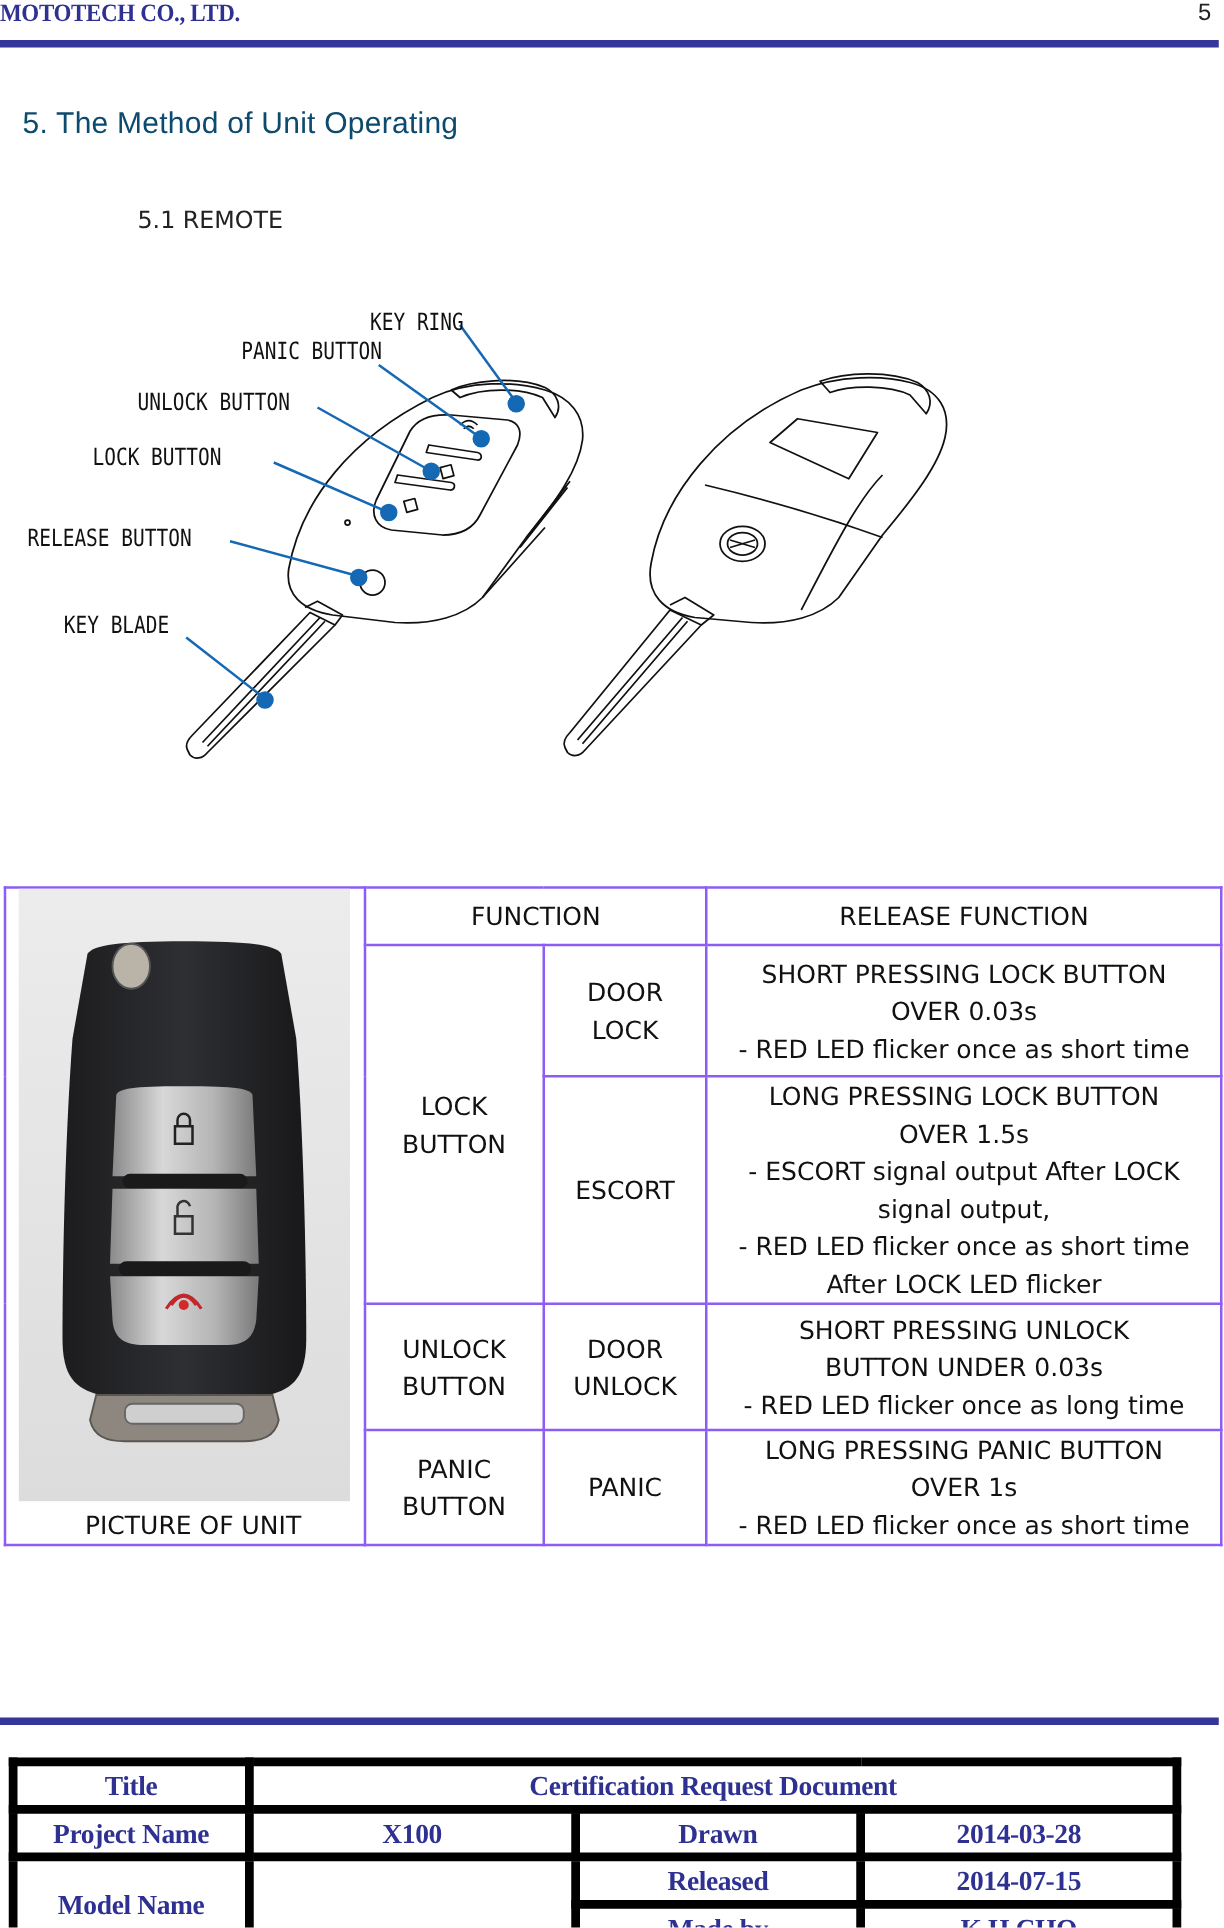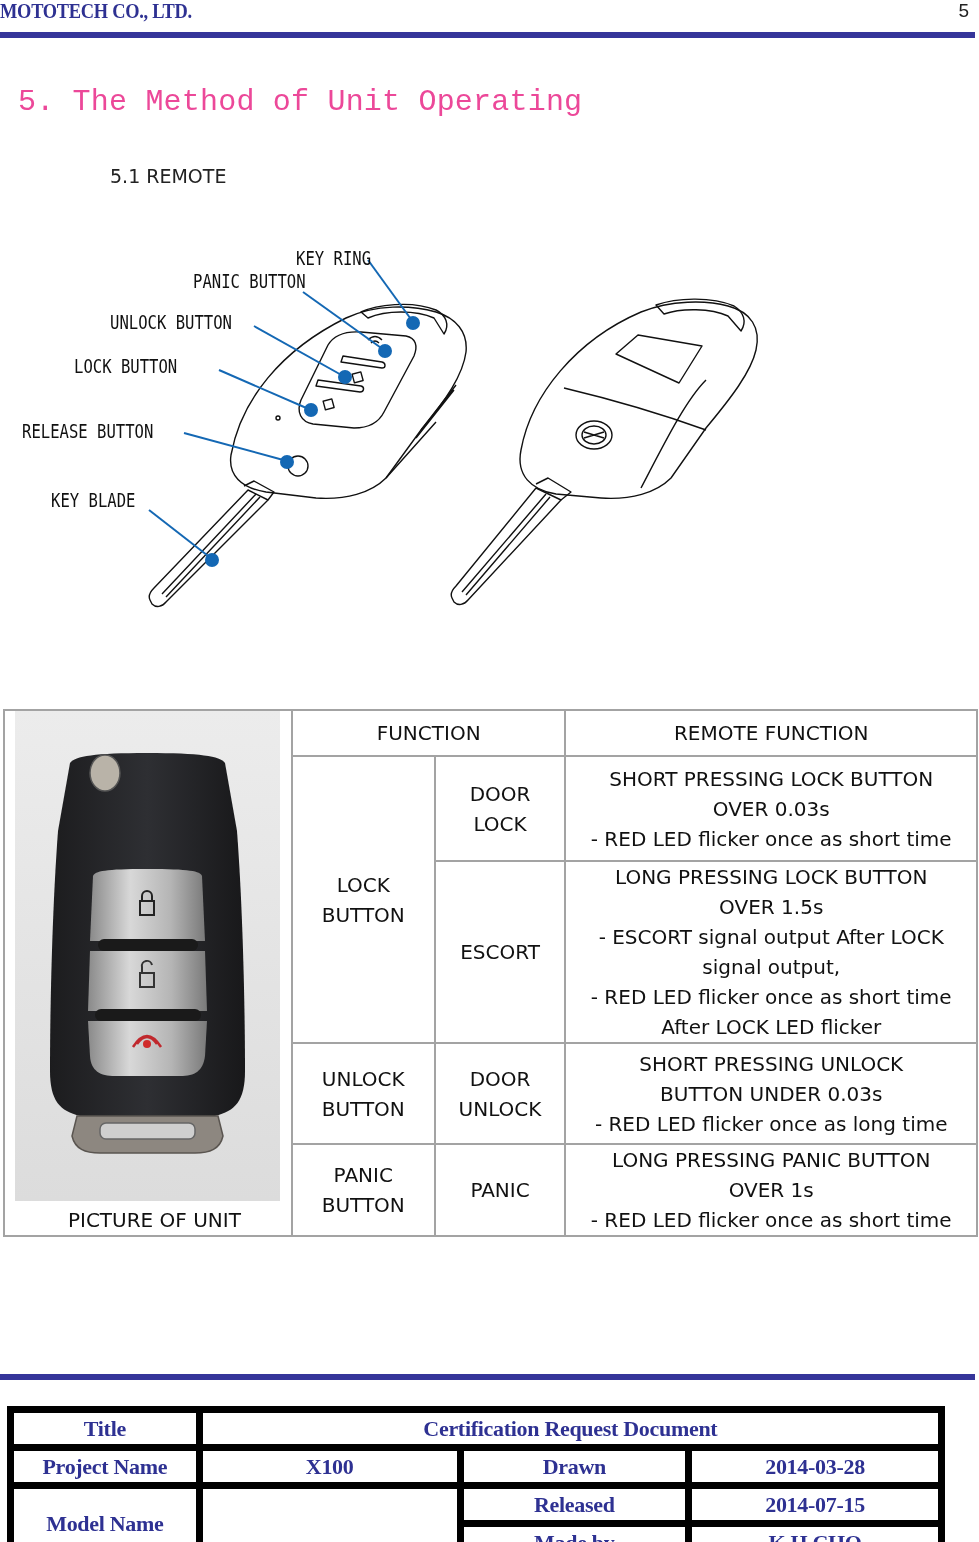--- a/index.html
+++ b/index.html
@@ -2,28 +2,28 @@
 <html><head>
   <meta charset="utf-8">
   <style>
     html, body { margin: 0; padding: 0; background: #ffffff; }
     body { width: 979px; height: 1542px; position: relative; overflow: hidden; font-family: "DejaVu Sans", sans-serif; color: #000; }
 
     .hdr-company { position: absolute; left: 0; top: 0; font-family: "Liberation Serif", serif; font-weight: bold; font-size: 20px; color: #2e3192; letter-spacing: -0.3px; transform: scaleX(0.92); transform-origin: left top; }
     .hdr-page { position: absolute; right: 10px; top: 0; font-family: "Liberation Sans", sans-serif; font-size: 19px; color: #222; }
     .hdr-rule { position: absolute; left: 0; top: 32px; width: 975px; height: 6px; background: #35359a; }
 
-    .h1 { position: absolute; left: 18px; top: 85px; font-family: Liberation Mono, monospace; font-size: 30px; color: #ec4899; letter-spacing: 0.2px; }
+    .h1 { position: absolute; left: 18px; top: 85px; font-family: Liberation Sans, sans-serif; font-size: 24px; color: #0c4a6e; letter-spacing: 0.2px; }
     .h2 { position: absolute; left: 110px; top: 165px; font-family: "DejaVu Sans", sans-serif; font-size: 19px; color: #222; font-weight: 400; }
 
     .diagram { position: absolute; left: 16px; top: 230px; width: 780px; height: 400px; }
     .callout { position: absolute; font-family: "DejaVu Sans Mono", monospace; font-size: 19px; color: #111; transform: scaleX(0.82); transform-origin: left top; white-space: nowrap; }
 
     table.func { position: absolute; left: 3px; top: 709px; border-collapse: collapse; width: 975px; }
-    table.func td { border: 2px solid #a3a3a3; text-align: center; vertical-align: middle; font-family: "DejaVu Sans", sans-serif; font-size: 20px; line-height: 30px; color: #111; padding: 0 2px; }
+    table.func td { border: 2px solid #8b5cf6; text-align: center; vertical-align: middle; font-family: "DejaVu Sans", sans-serif; font-size: 20px; line-height: 30px; color: #111; padding: 0 2px; }
     .photo-cell { width: 283px; padding: 0 !important; vertical-align: top !important; }
     .photo-wrap { width: 265px; height: 490px; margin: 0 auto; margin-top: 0; position: relative; overflow: hidden; background: #e6e6e6; }
     .photo-caption { display: block; line-height: 30px; margin-top: 4px; padding-left: 13px; }
 
     .ftr-rule { position: absolute; left: 0; top: 1374px; width: 975px; height: 6px; background: #35359a; }
     table.ftr { position: absolute; left: 7px; top: 1406px; border-collapse: collapse; width: 938px; }
     table.ftr td { border: 7px solid #000000; text-align: center; font-family: "Liberation Serif", serif; font-weight: bold; font-size: 22px; color: #2e3192; height: 31px; padding: 0; letter-spacing: -0.3px; }
   </style>
 </head>
 <body>
@@ -137,21 +137,21 @@
           <path d="M127,262 v-6 a5,5 0 0 1 10,-2" fill="none" stroke="#333" stroke-width="2"></path>
           <path d="M122,333 q10,-14 20,0 M118,336 q14,-22 28,0" fill="none" stroke="#c0282d" stroke-width="2.5"></path>
           <circle cx="132" cy="333" r="4" fill="#d02a2a"></circle>
           <path d="M62,405 L203,405 L208,425 C205,438 195,442 180,442 L85,442 C70,442 60,438 57,425 Z" fill="#8d8780" stroke="#5a5550" stroke-width="1.5"></path>
           <rect x="85" y="412" width="95" height="16" rx="6" fill="#cfcfcf" stroke="#666" stroke-width="1.5"></rect>
         </svg>
       </div>
       <span class="photo-caption">PICTURE OF UNIT</span>
     </td>
     <td colspan="2">FUNCTION</td>
-    <td>REMOTE FUNCTION</td>
+    <td>RELEASE FUNCTION</td>
   </tr>
   <tr style="height:100px;">
     <td rowspan="2" style="white-space:pre-line;">LOCK
 BUTTON</td>
     <td style="white-space:pre-line;">DOOR
 LOCK</td>
     <td>
       <div>SHORT PRESSING LOCK BUTTON</div>
       <div>OVER 0.03s</div>
       <div>- RED LED flicker once as short time</div>

